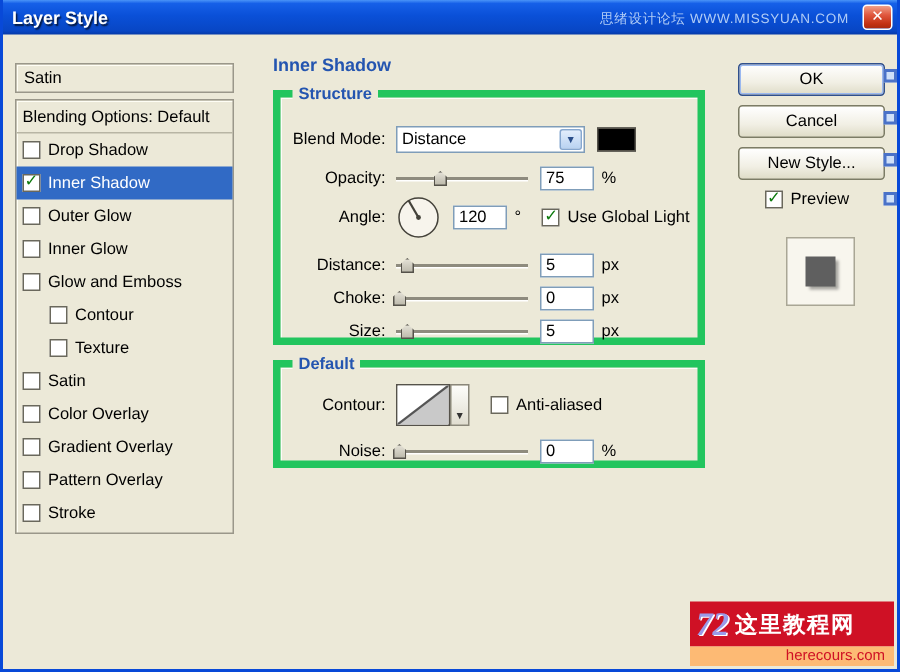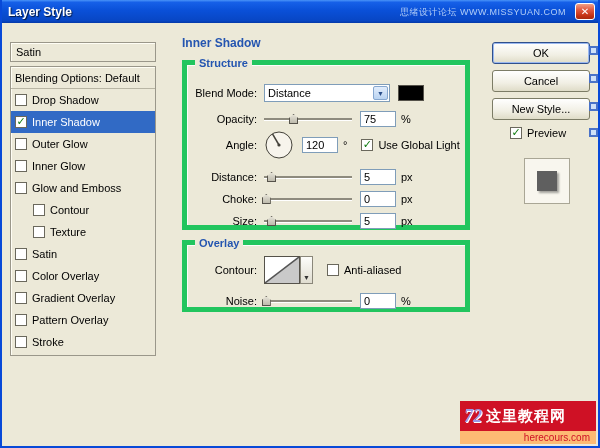--- a/index.html
+++ b/index.html
@@ -54,21 +54,21 @@
     background:linear-gradient(180deg,#fff,#f1efe4 60%,#dfdcc8);font:11px "Liberation Sans",sans-serif;color:#000}
   .xpbtn.default{border-color:#30508c;box-shadow:inset 0 0 0 1px #9ab8f0}
   .preview-row{position:absolute;left:508px;top:127px;display:flex;align-items:center}
   .preview-swatch{position:absolute;left:522px;top:158px;width:46px;height:46px;background:#f8f6ee;border:1px solid #a9a695;
     display:flex;align-items:center;justify-content:center}
   .preview-inner{width:20px;height:20px;background:#5f5f5f;box-shadow:2px 2px 2px rgba(0,0,0,.35)}
   .wmdot{position:absolute;left:587px;width:9px;height:9px;border:2px solid #4a72c8;background:#cfe0f8}
   
   .badge{position:absolute;right:2px;bottom:2px;width:136px}
   .badge-bar{height:30px;background:#cf1125;display:flex;align-items:center;padding:0 4px}
-  .badge-logo{font-family:"Liberation Serif",serif;font-style:italic;font-weight:bold;font-size:18px;color:#9b99e8;margin-right:4px;
+  .badge-logo{font-family:"Liberation Serif",serif;font-style:italic;font-weight:bold;font-size:22px;color:#9b99e8;margin-right:4px;
     text-shadow:1px 1px 0 #fff}
   .badge-text{color:#fff;font-weight:bold;font-size:15px;letter-spacing:1px;white-space:nowrap}
   .badge-url{background:#fdba74;color:#cf1125;font-size:10px;text-align:right;padding:1px 6px 1px 0}
 </style>
 </head>
 <body>
 
 <div class="window">
 
   <div class="titlebar">
@@ -196,21 +196,21 @@
       <div class="slider">
         <div class="track"></div>
         <div class="thumb" style="left:8%"></div>
       </div>
       <input class="val" value="5" style="">
       <span class="unit">px</span>
     </div>
   </div>
 
   <div class="group g-quality">
-    <span class="group-title">Overlay</span>
+    <span class="group-title">Default</span>
 
     <div class="frow" style="top:10px;height:30px">
       <span class="flabel">Contour:</span>
       <div class="contour-box">
         <svg width="34" height="26">
           <rect width="34" height="26" fill="#ffffff"></rect>
           <polygon points="0,26 34,0 34,26" fill="#c9c9c9"></polygon>
           <line x1="0" y1="26" x2="34" y2="0" stroke="#555" stroke-width="1.5"></line>
         </svg>
       </div>

